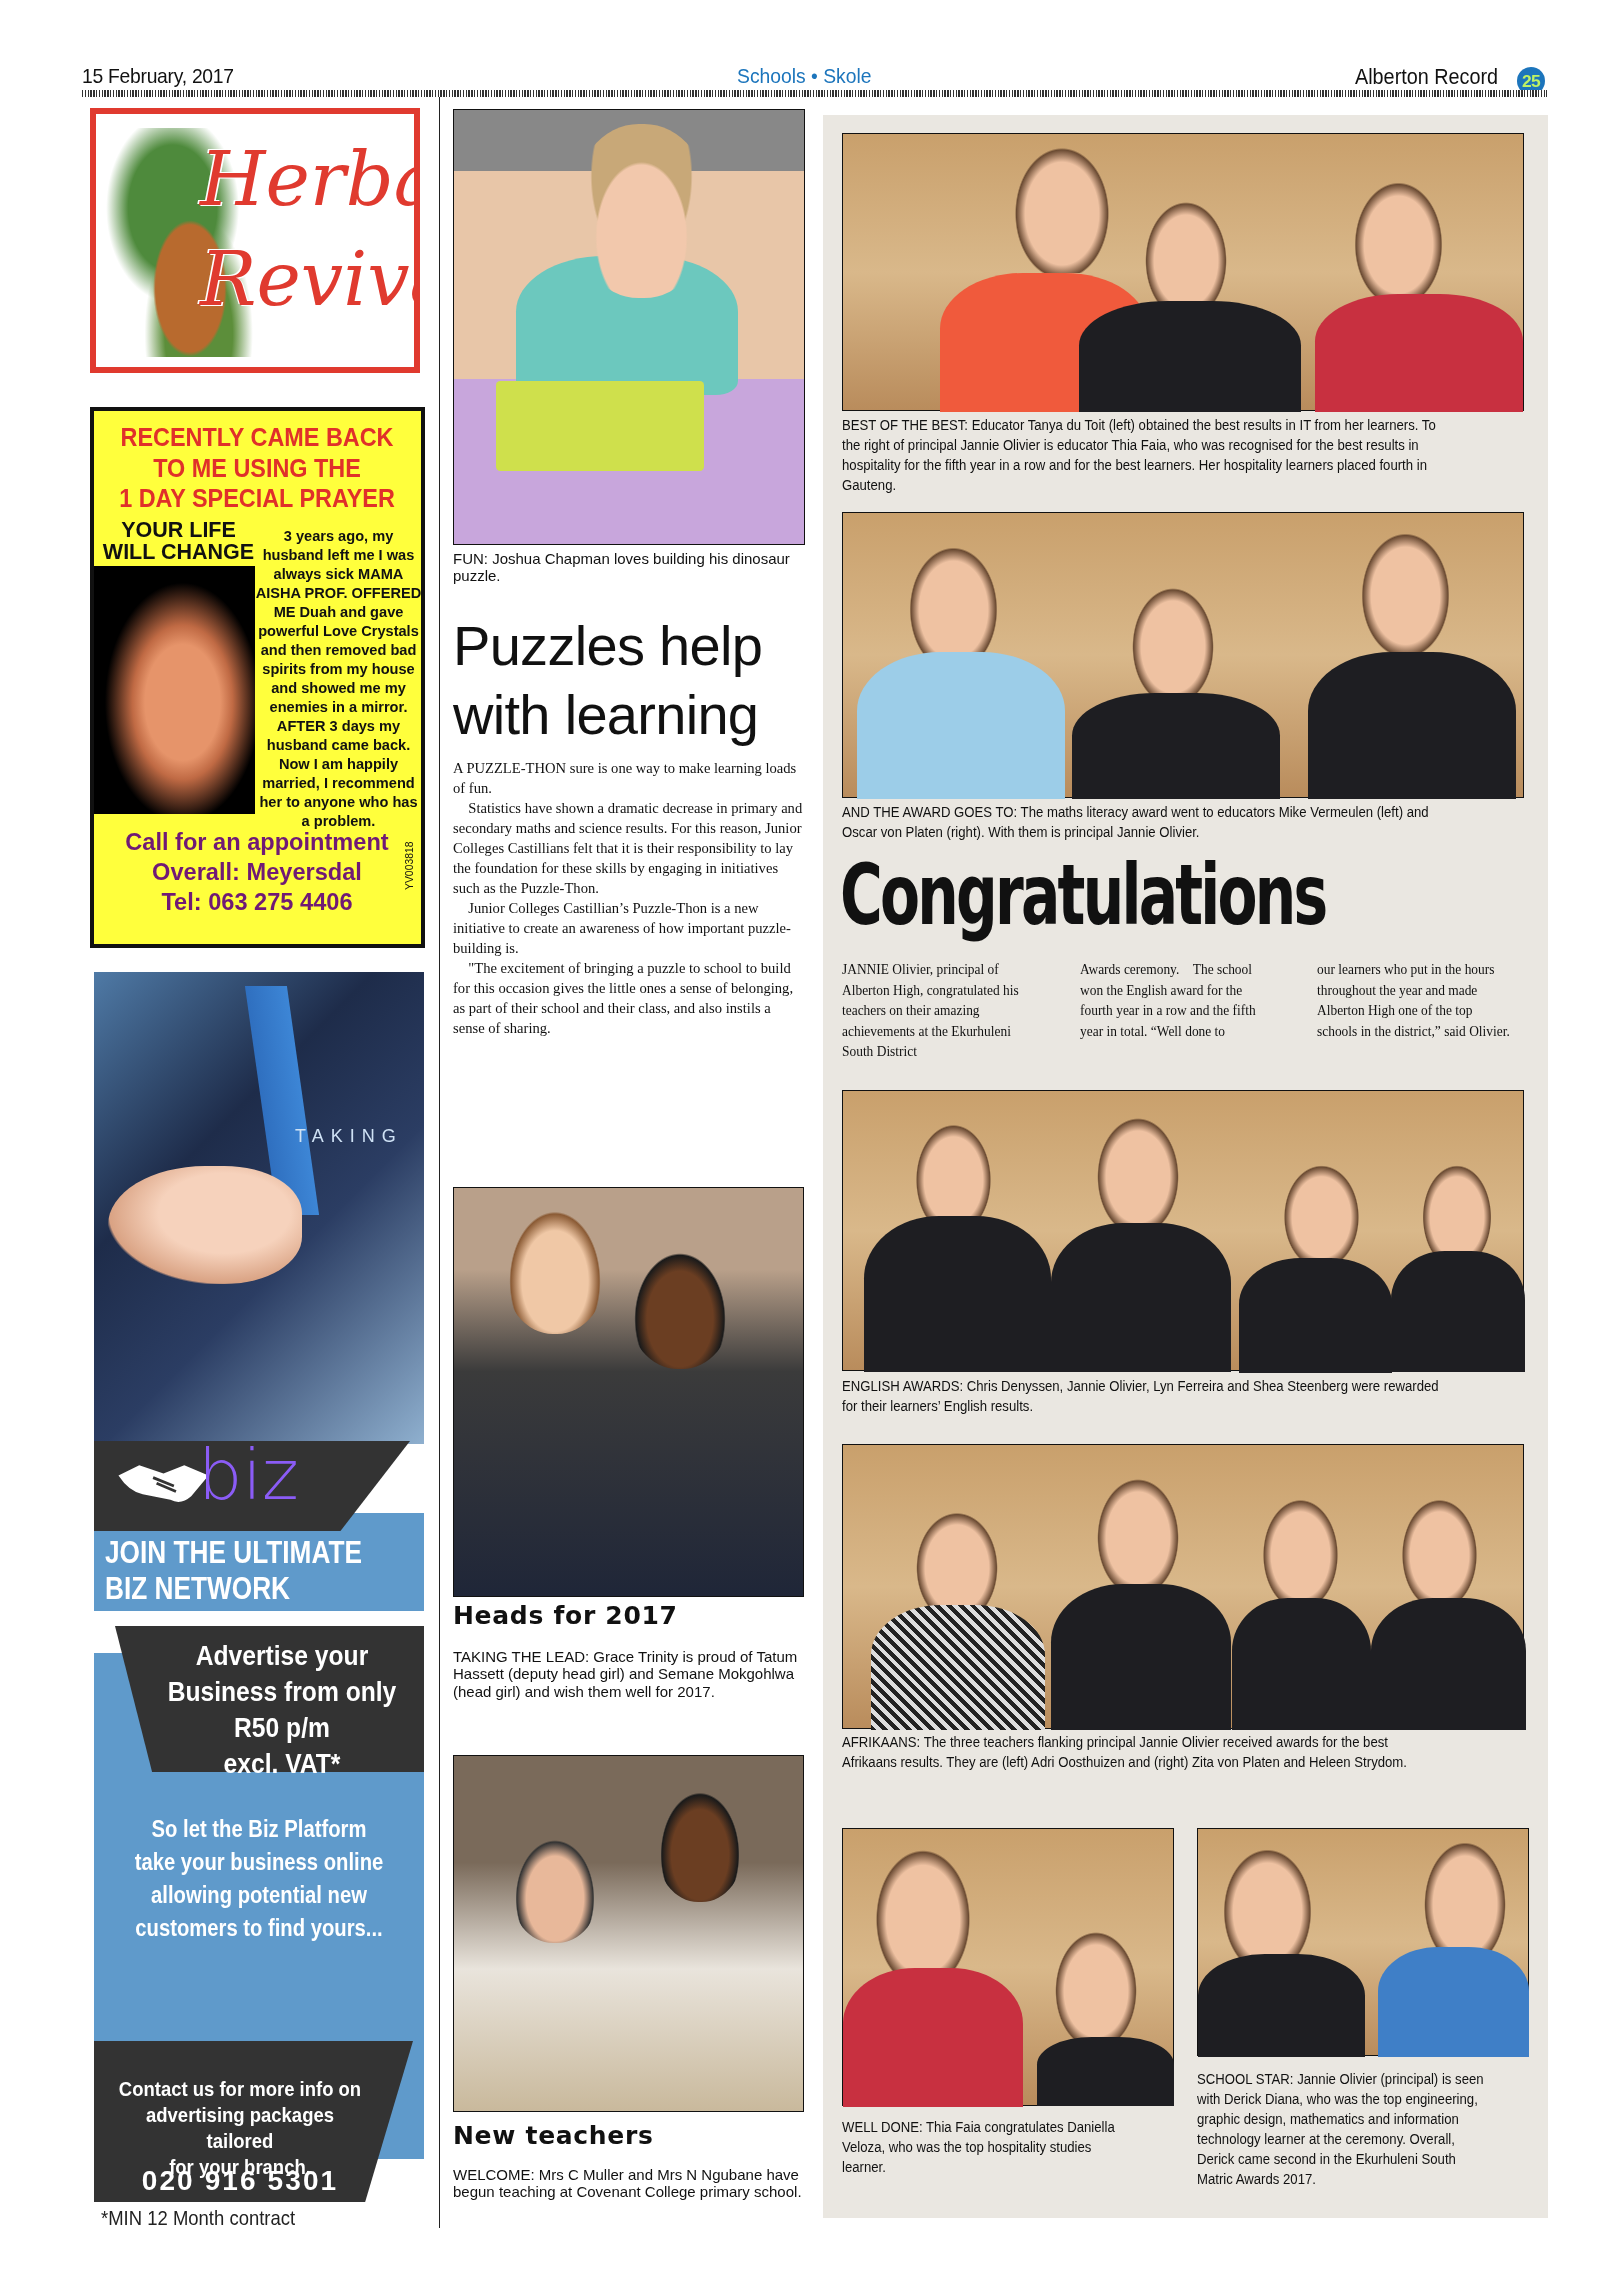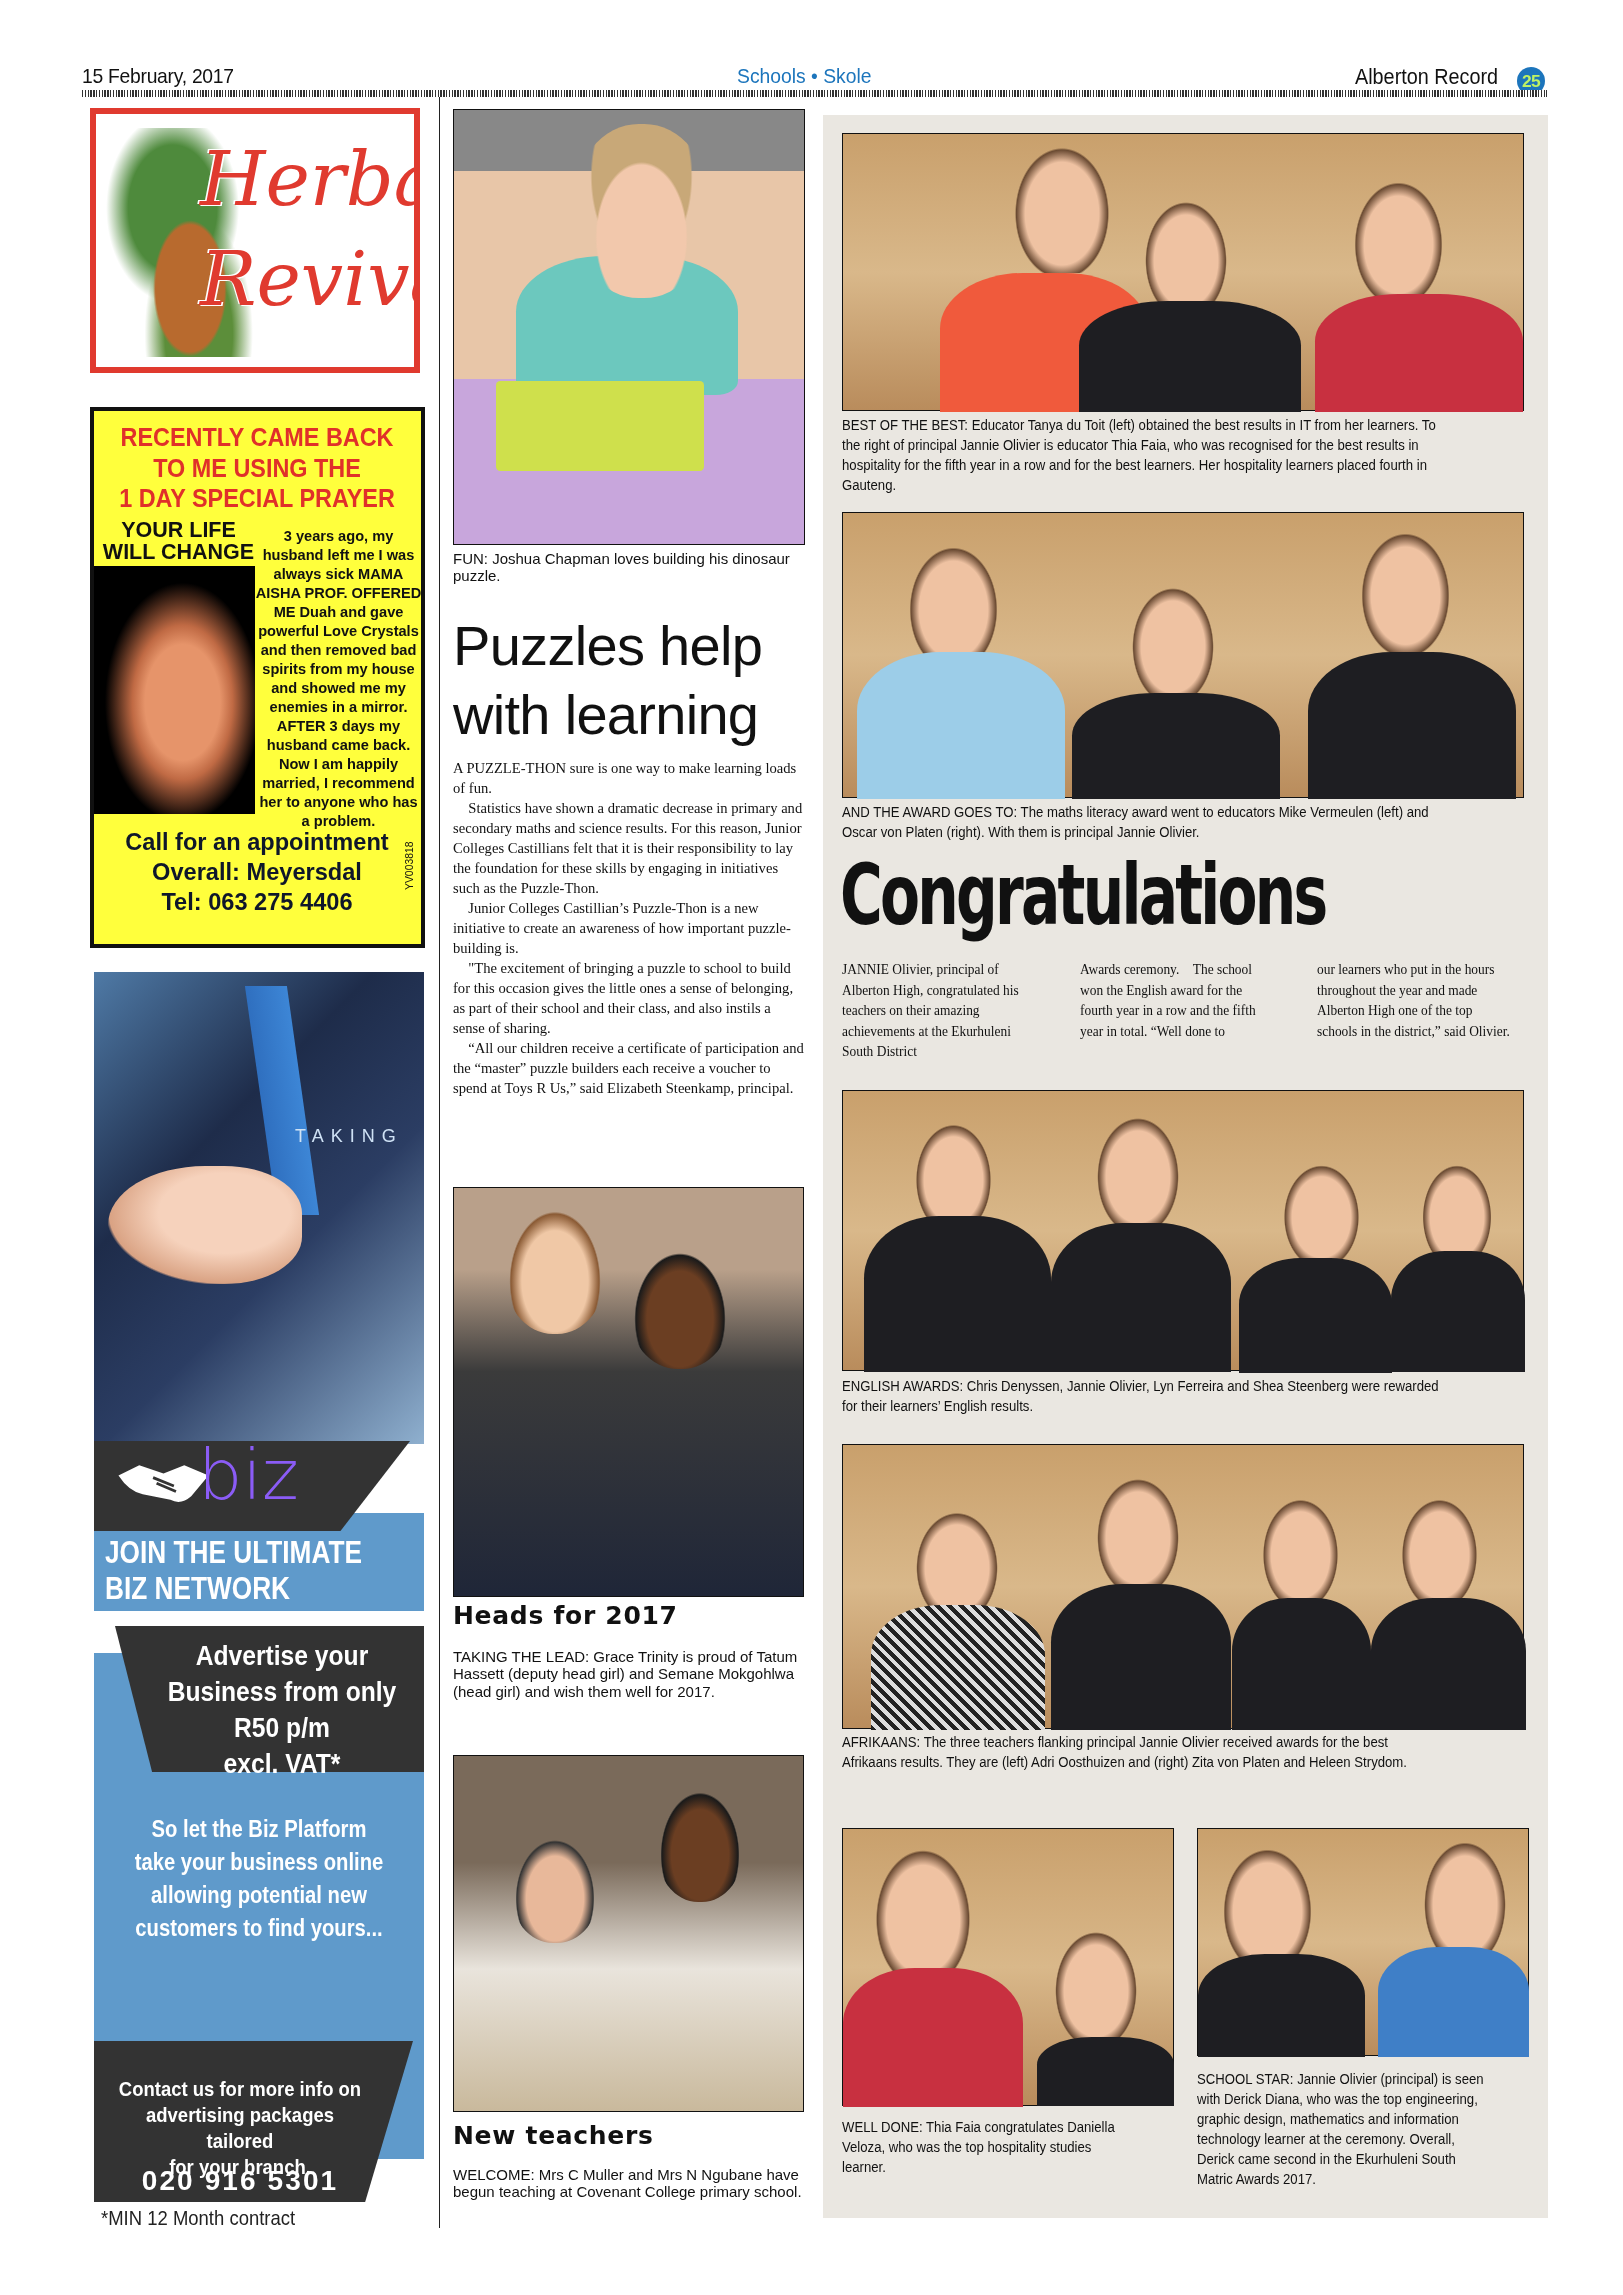--- a/index.html
+++ b/index.html
@@ -16,21 +16,21 @@
   
   .herbal{left:90px;top:108px;width:330px;height:265px;border:6.2px solid #e03a2f;background:#fff;box-sizing:border-box;overflow:hidden;}
   .herbal-img{left:7px;top:14px;width:174px;height:229px;background:radial-gradient(ellipse at 50% 70%,#b86a2e 0 28%,transparent 30%),radial-gradient(ellipse at 40% 35%,#4e8a3c 0 30%,transparent 45%),radial-gradient(ellipse at 55% 90%,#5c8e3a 0 25%,transparent 40%),#fff;}
   .herbal-t{font-family:"DejaVu Serif",serif;font-style:italic;color:#e03a2f;font-size:75px;line-height:1;text-shadow:1.4px 1.4px 0 #fff,-1.4px -1.4px 0 #fff;}
   
   .prayer{left:90px;top:407px;width:335px;height:541px;border:4.2px solid #111;background:#ffff3c;box-sizing:border-box;}
   .pr-head{left:0;top:11px;width:326px;text-align:center;color:#e0302a;font-weight:bold;font-size:26px;line-height:30.5px;transform:scaleX(0.9);}
   .pr-life{left:7px;top:108px;font-weight:bold;font-size:21.5px;line-height:22px;text-align:center;width:155px;}
   .pr-img{left:0;top:155px;width:161px;height:248px;background:radial-gradient(ellipse at 55% 55%,#e6946a 0 30%,#c06a44 40%,#000 62%);}
   .pr-story{left:161px;top:116px;width:167px;text-align:center;font-weight:bold;font-size:14.6px;line-height:19px;}
-  .pr-call{left:0;top:416px;width:326px;text-align:center;color:#0f172a;font-weight:bold;font-size:23.6px;line-height:30px;}
+  .pr-call{left:0;top:416px;width:326px;text-align:center;color:#701a75;font-weight:bold;font-size:23.6px;line-height:30px;}
   .pr-code{left:310px;top:479px;font-size:10.4px;transform:rotate(-90deg);transform-origin:left top;}
   
   .biz{left:94px;top:972px;width:330px;height:1187px;}
   .biz-photo{left:0;top:0;width:330px;height:472px;background:linear-gradient(135deg,#4f7aa6 0%,#1e2c4a 35%,#2b3d63 60%,#8fb0cf 100%);}
   .biz-tie{left:167px;top:14px;width:42px;height:229px;background:linear-gradient(90deg,#2f6fbf,#3d86d6);transform:skewX(8deg);}
   .biz-hand{left:14px;top:194px;width:194px;height:118px;border-radius:50% 40% 40% 50%;background:radial-gradient(ellipse at 60% 40%,#f6d2bc 0 40%,#d9a283 70%,transparent 72%);}
   .biz-world{left:201px;top:154px;color:#cfe2f5;font-size:18px;letter-spacing:7px;}
   .biz-dark1{left:0;top:469px;width:316px;height:90px;background:#333;clip-path:polygon(0 0,100% 0,78% 100%,0 100%);}
   .biz-logo{left:104px;top:462px;color:#8b5cf6;font-size:70px;font-weight:300;font-family:"DejaVu Sans",sans-serif;}
   .biz-hs{left:21px;top:486px;width:97px;height:49px;}
@@ -177,21 +177,20 @@
 <div class="abs caption mid-cap1">FUN: Joshua Chapman loves building his dinosaur puzzle.</div>
 <h1 class="abs mid-head" style="margin:0;">
   <div>Puzzles help</div>
   <div>with learning</div>
 </h1>
 <div class="abs mid-body">
   <p>A PUZZLE-THON sure is one way to make learning loads of fun.</p>
   <p>Statistics have shown a dramatic decrease in primary and secondary maths and science results. For this reason, Junior Colleges Castillians felt that it is their responsibility to lay the foundation for these skills by engaging in initiatives such as the Puzzle-Thon.</p>
   <p>Junior Colleges Castillian’s Puzzle-Thon is a new initiative to create an awareness of how important puzzle-building is.</p>
   <p>"The excitement of bringing a puzzle to school to build for this occasion gives the little ones a sense of belonging, as part of their school and their class, and also instils a sense of sharing.</p>
-  <p>“All our children receive a certificate of participation and the “master” puzzle builders each receive a voucher to spend at Toys R Us,” said Elizabeth Steenkamp, principal.</p>
 </div>
 
 <div class="abs photo mid-photo2">
   <div class="abs girl1"></div>
   <div class="abs girl2"></div>
 </div>
 <div class="abs mid-h2">Heads for 2017</div>
 <div class="abs caption mid-cap2">TAKING THE LEAD: Grace Trinity is proud of Tatum Hassett (deputy head girl) and Semane Mokgohlwa (head girl) and wish them well for 2017.</div>
 
 <div class="abs photo mid-photo3">

